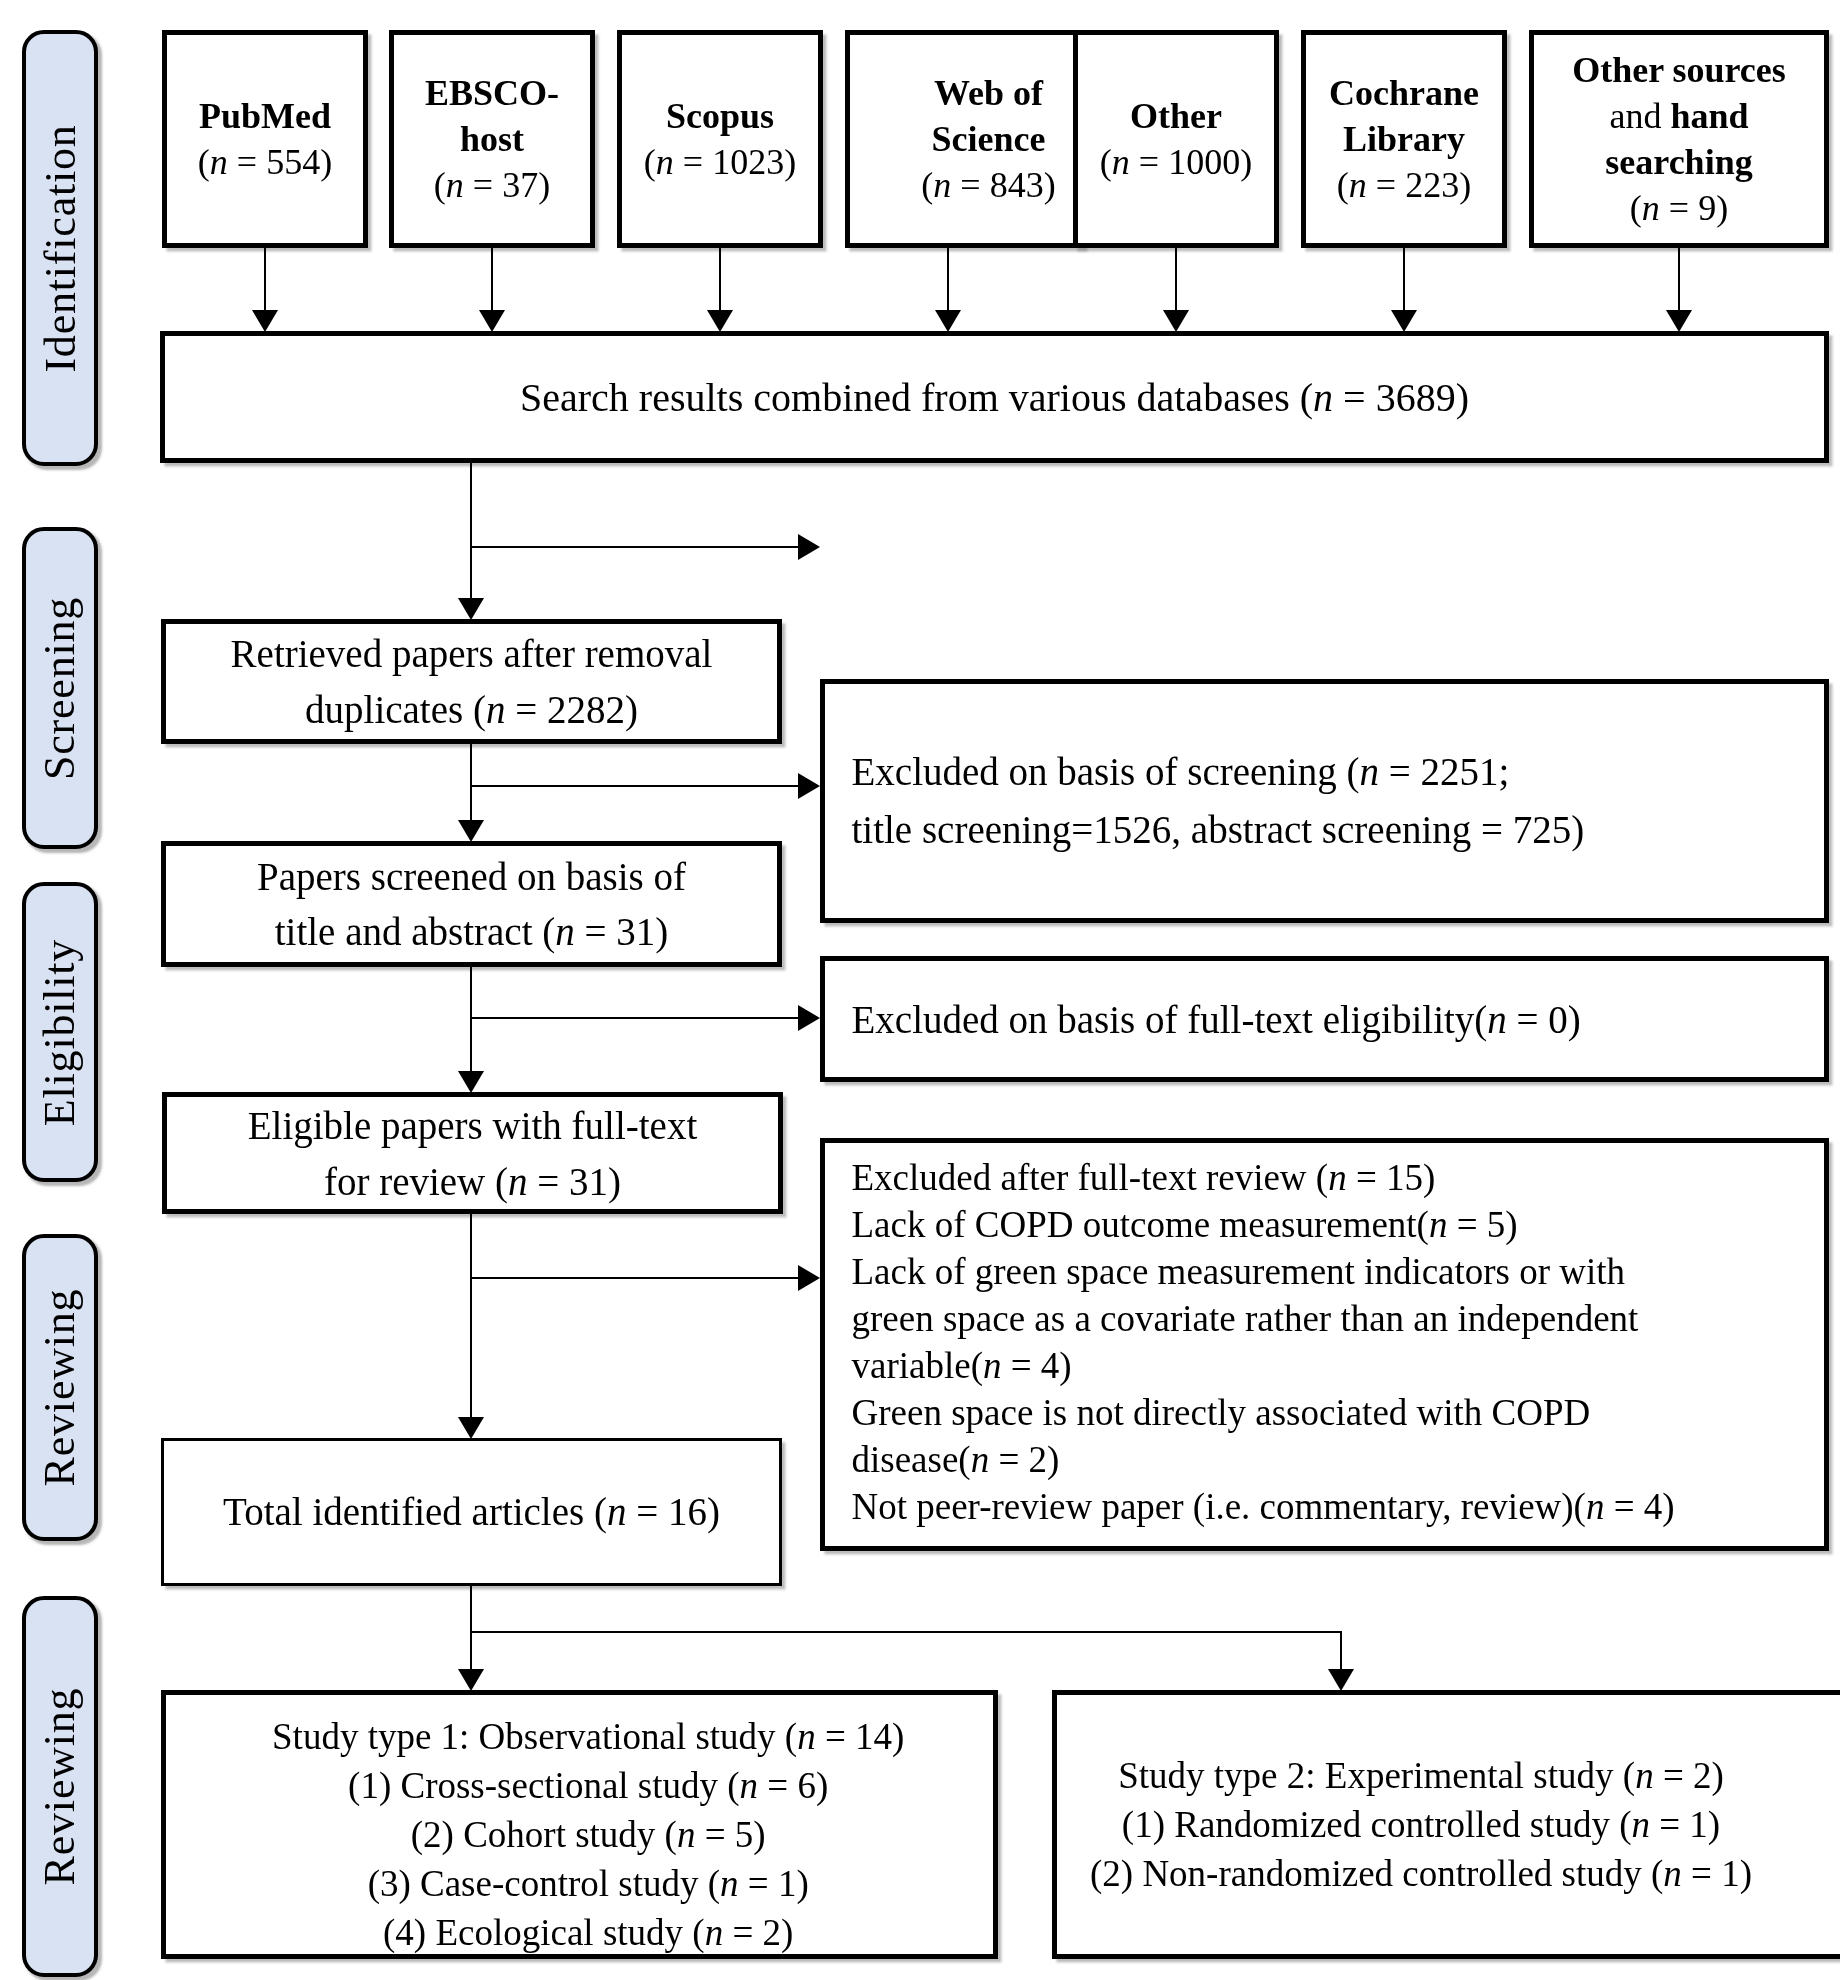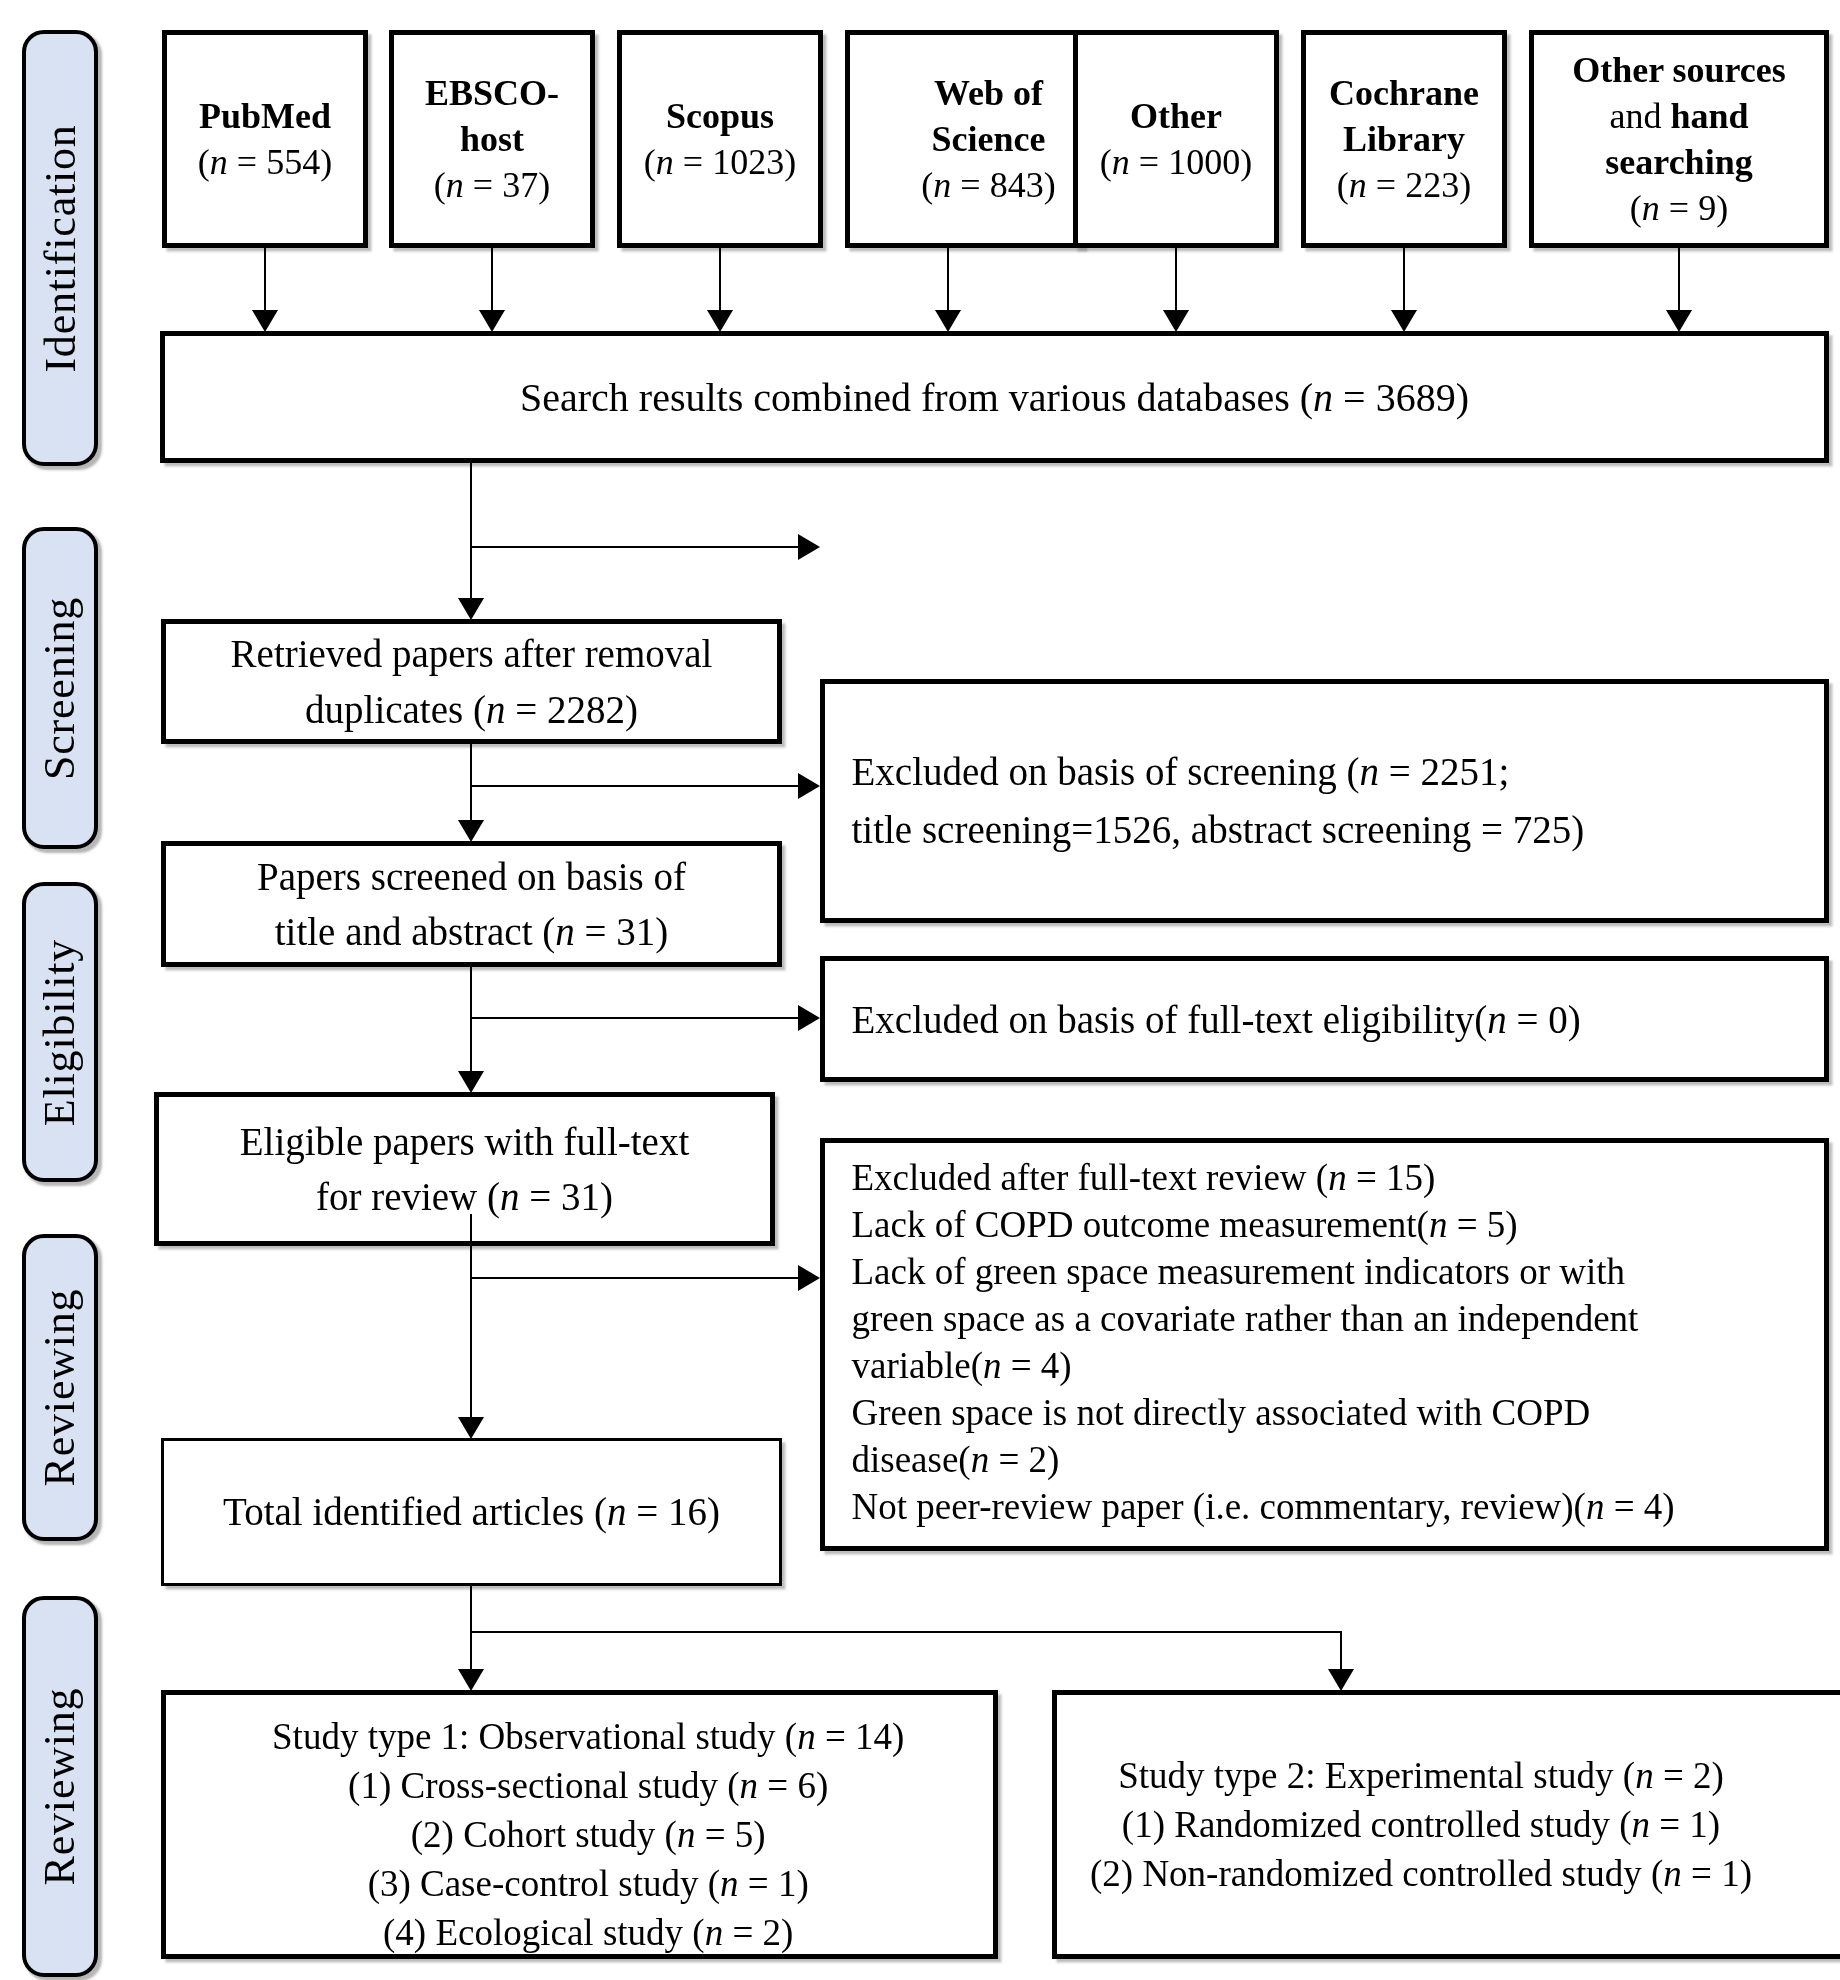--- a/index.html
+++ b/index.html
@@ -115,21 +115,21 @@
   <div class="box center flow-box pre" style="left:161px;top:619px;width:621px;height:125px;">
     <span class="pre">Retrieved papers after removal
 duplicates (<i>n</i> = 2282)</span>
   </div>
 
   <div class="box center flow-box" style="left:161px;top:841px;width:621px;height:126px;">
     <span class="pre">Papers screened on basis of
 title and abstract (<i>n</i> = 31)</span>
   </div>
 
-  <div class="box center flow-box" style="left:154px;top:1092px;width:621px;height:154px;">
+  <div class="box center flow-box" style="left:162px;top:1092px;width:621px;height:122px;align-items:flex-end;">
     <span class="pre">Eligible papers with full-text
 for review (<i>n</i> = 31)</span>
   </div>
 
   <div class="box center flow-box" style="left:161px;top:1438px;width:621px;height:148px;border-width:3.1px;">
     <span class="pre">Total identified articles (<i>n</i> = 16)</span>
   </div>
 
 
   <div class="box vcenter-left excl-box excl-multiline" style="left:820px;top:679px;width:1009px;height:244px;">

